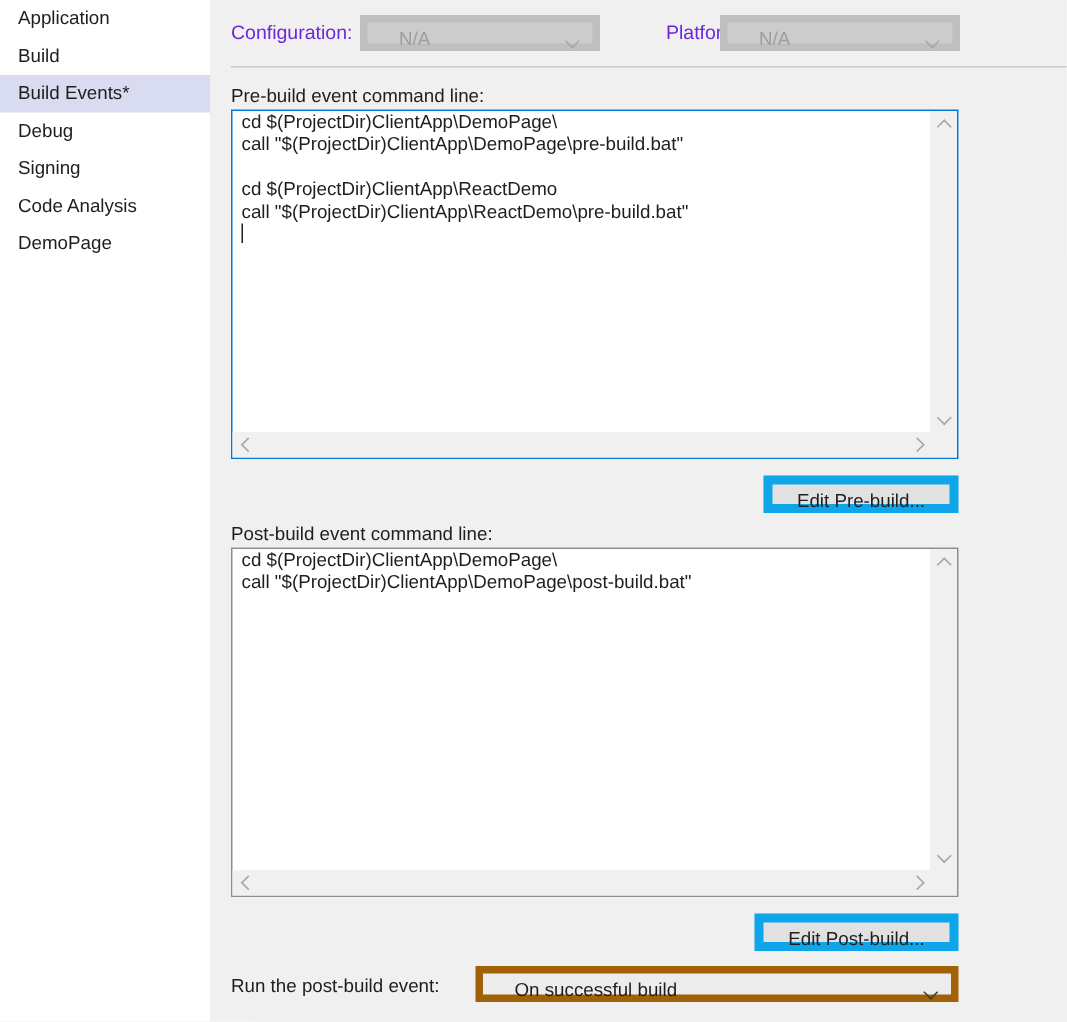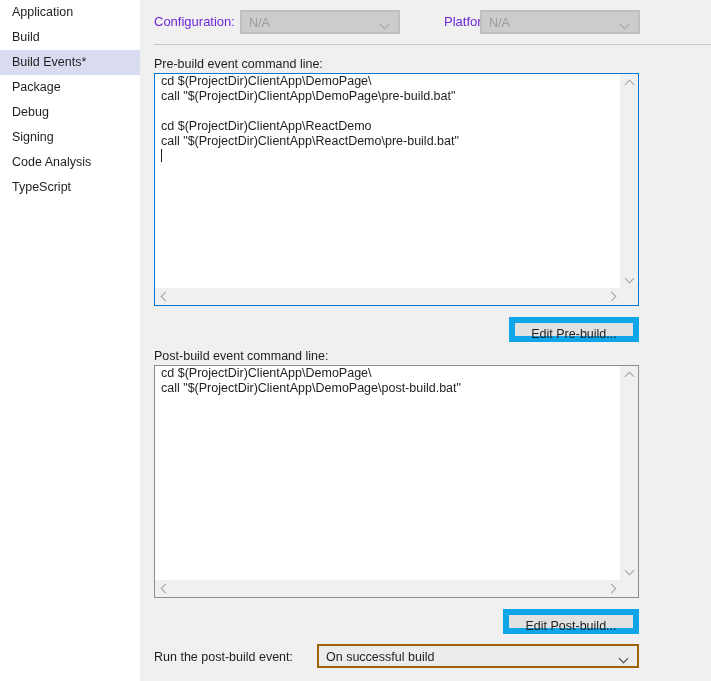--- a/index.html
+++ b/index.html
@@ -75,26 +75,26 @@
     color: #6d28d9;
   }
   #config-label { left: 14px; }
   #platform-label { left: 273px; margin-left: 31px; }
 
   .combo {
     position: absolute;
     top: 0;
     height: 24px;
     box-sizing: border-box;
-    border: 2px solid #a16207;
+    border: 5px solid #a16207;
     background: #ececec;
     font-size: 12.5px;
     color: #1e1e1e;
     line-height: 22px;
-    padding-left: 7px;
+    padding-left: 21px;
   }
   .combo.disabled {
     background: #cccccc;
     border-color: #bfbfbf;
     color: #9d9d9d;
   }
   .combo .chev {
     position: absolute;
     right: 9px;
     top: 9px;
@@ -261,33 +261,30 @@
     <span>Application</span>
   </div>
   <div class="side-item">
     <span>Build</span>
   </div>
   <div class="side-item selected">
     <span>Build Events*</span>
     <span class="arrow"></span>
   </div>
   <div class="side-item">
-    <span>Package</span>
-  </div>
-  <div class="side-item">
     <span>Debug</span>
   </div>
   <div class="side-item">
     <span>Signing</span>
   </div>
   <div class="side-item">
     <span>Code Analysis</span>
   </div>
   <div class="side-item">
-    <span>TypeScript</span>
+    <span>DemoPage</span>
   </div>
 </div>
 
 <div id="content">
 
   <div id="config-row">
     <span class="cfg-label" id="config-label">Configuration:</span>
     <div class="combo disabled" id="config-combo">
       <span>N/A</span>
       <span class="chev"></span>

